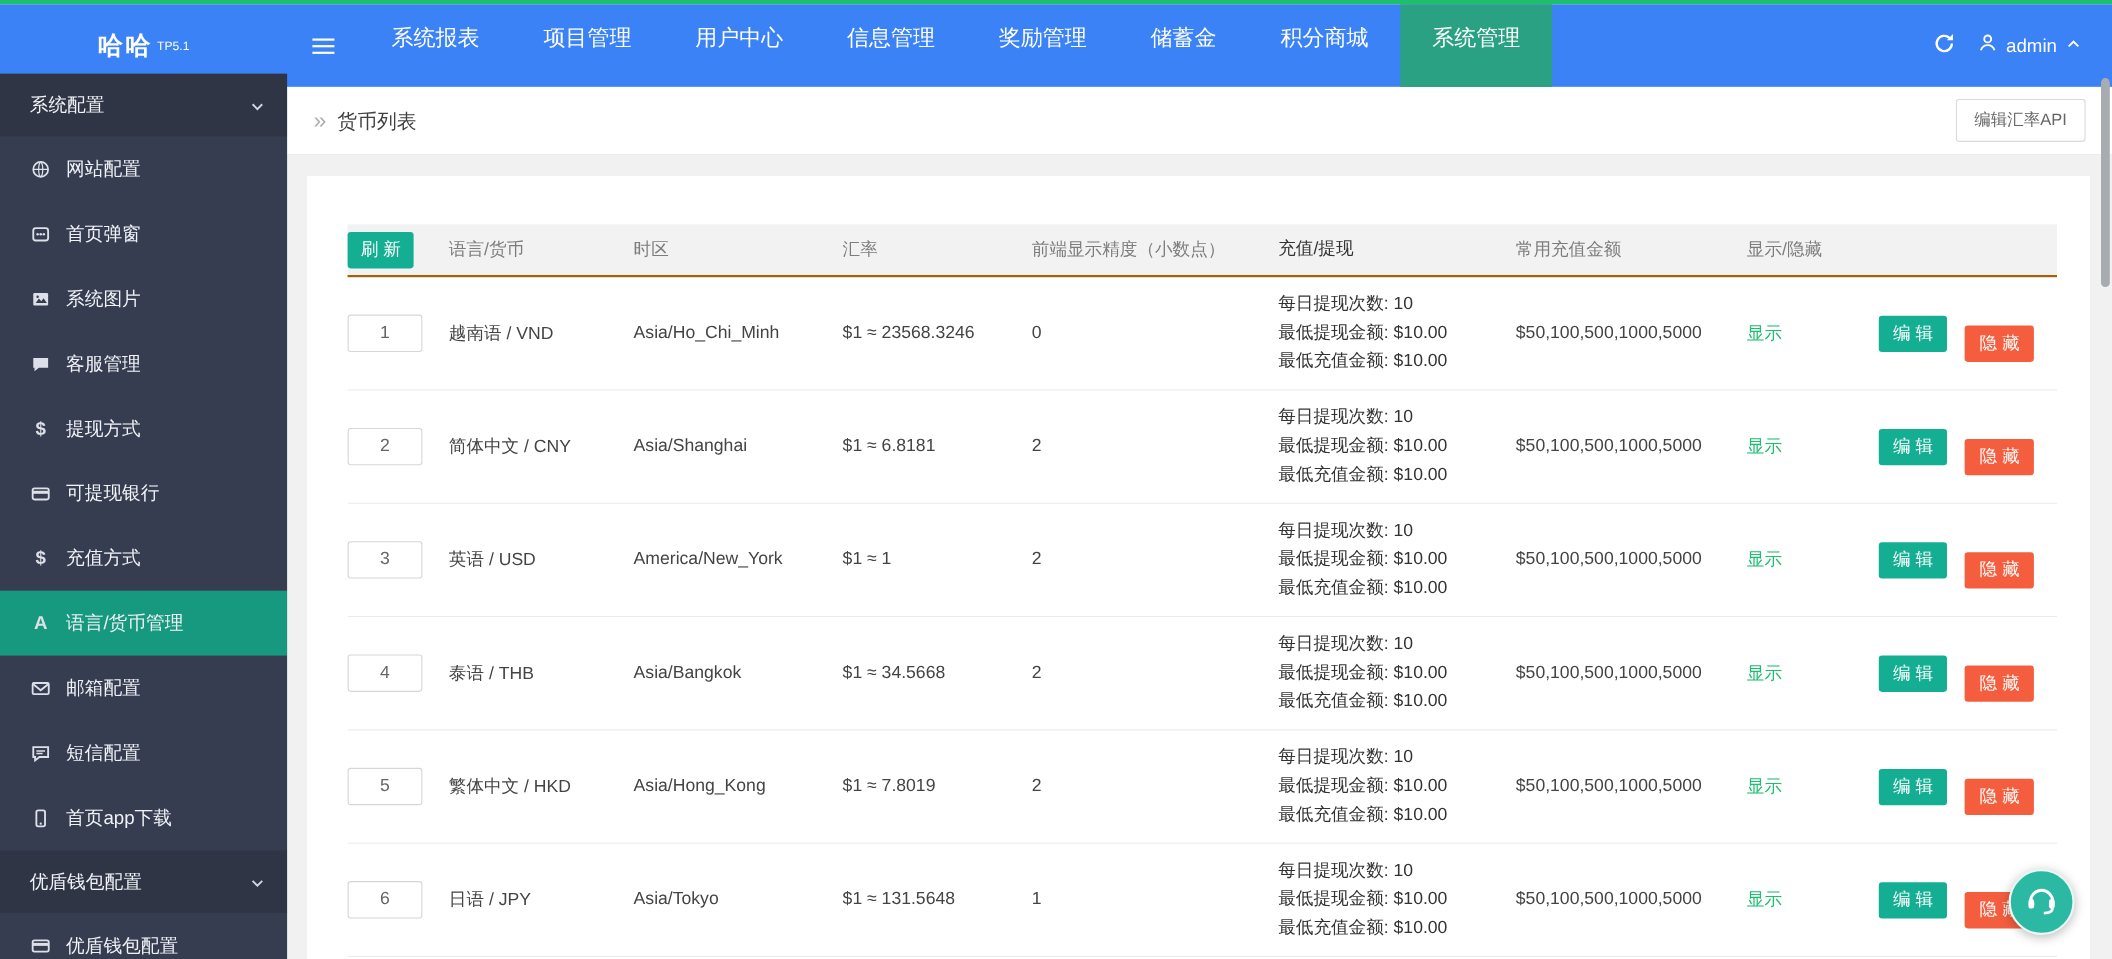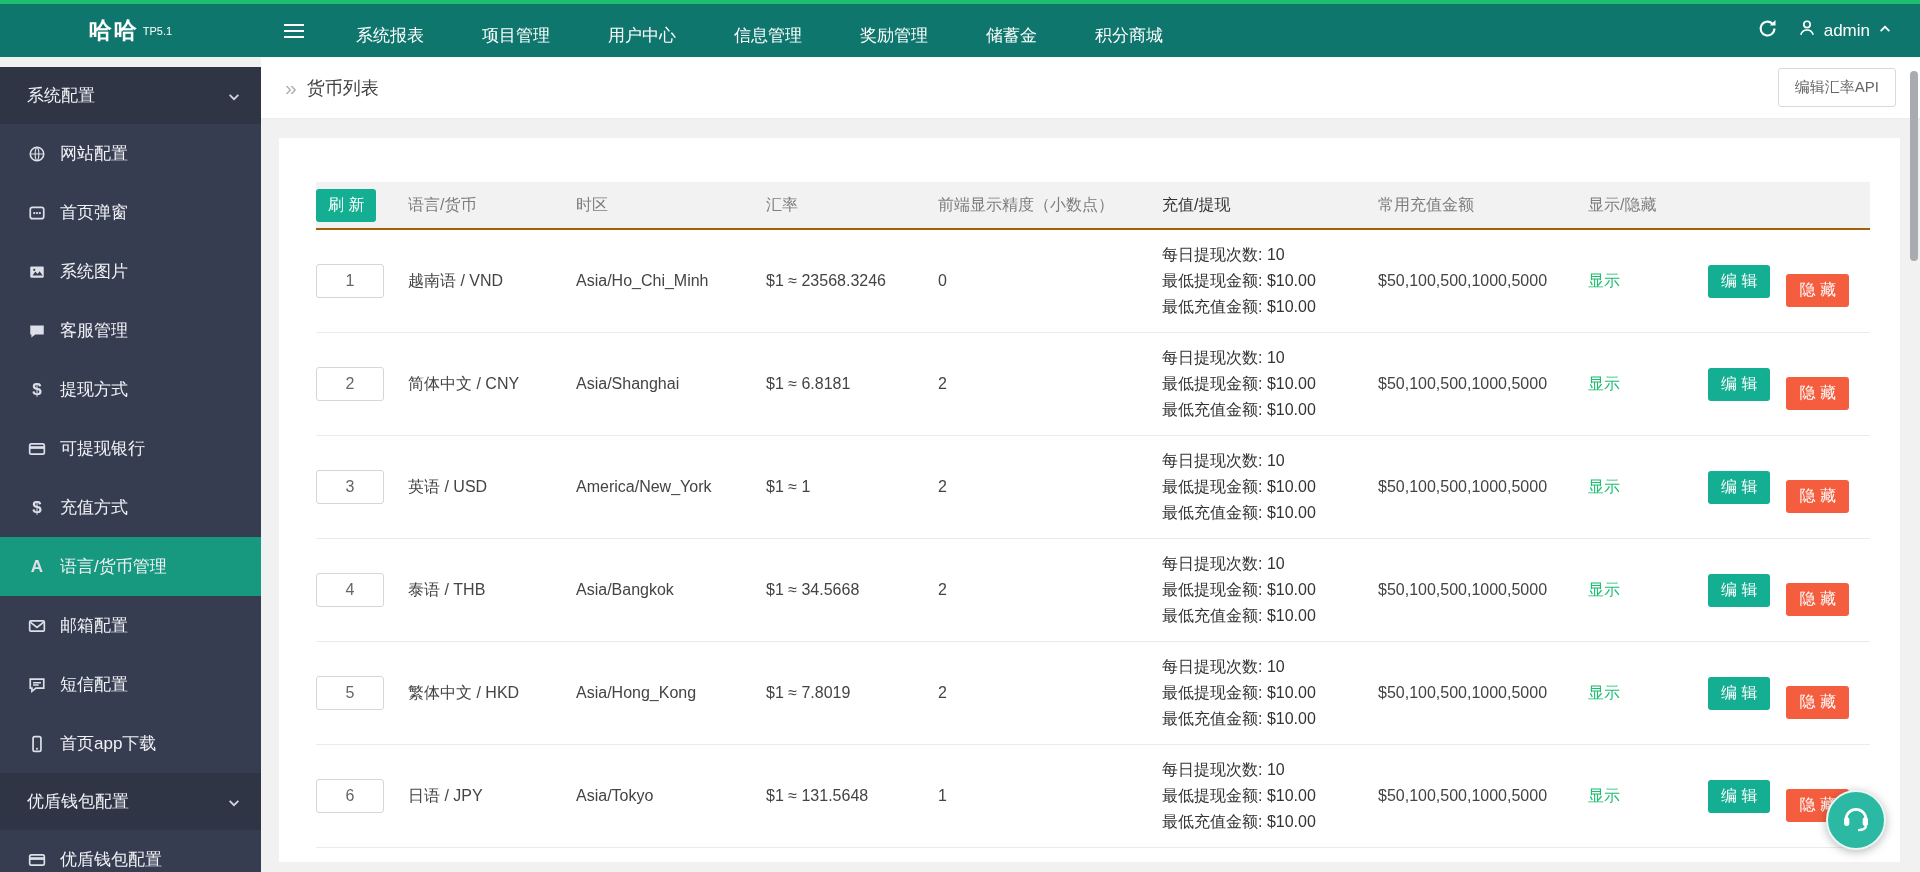--- a/index.html
+++ b/index.html
@@ -6,33 +6,33 @@
   html, body { width: 1920px; height: 872px; overflow: hidden; }
   body {
     font-family: "Liberation Sans", "DejaVu Sans", sans-serif;
     background: #f1f1f1;
     position: relative;
     color: #333;
   }
   
   .top-accent { height: 4px; background: #1fbe6e; }
   .topbar {
-    height: 53px; background: #0f766e; color: #fff;
+    height: 75px; background: #3b82f6; color: #fff;
     display: flex; align-items: stretch; justify-content: center;
   }
   .logo {
     width: 261px; display: flex; align-items: center; justify-content: center;
     font-size: 23px; font-weight: bold; letter-spacing: 2px;
   }
   .logo sup { font-size: 11px; font-weight: normal; margin-left: 4px; letter-spacing: 0; }
   .hamburger { width: 66px; display: flex; align-items: center; justify-content: center; cursor: pointer; }
   .bars { width: 20px; }
   .bars i { display: block; height: 2px; background: #fff; margin: 4px 0; }
   .nav { display: flex; }
-  .nav-item { padding: 0 29px; line-height: 63px; font-size: 17px; cursor: pointer; white-space: nowrap; }
+  .nav-item { padding: 0 29px; line-height: 63px; font-size: 20px; cursor: pointer; white-space: nowrap; }
   .nav-item.active { background: #2aa182; }
   .topbar-right { margin-left: auto; display: flex; align-items: center; padding-right: 28px; }
   .icon-btn { padding: 0 20px; cursor: pointer; display: flex; align-items: center; }
   .icon-btn svg { width: 21px; height: 21px; }
   .user-box { display: flex; align-items: center; gap: 8px; font-size: 17px; cursor: pointer; }
   .user-box svg { width: 18px; height: 18px; }
   .user-box .chev svg { width: 14px; height: 14px; }
   
   .sidebar {
     position: absolute; left: 0; top: 67px; bottom: 0; width: 261px;
@@ -141,20 +141,23 @@
   </div>
       <div class="nav-item">
     <span>奖励管理</span>
   </div>
       <div class="nav-item">
     <span>储蓄金</span>
   </div>
       <div class="nav-item">
     <span>积分商城</span>
   </div>
+      <div class="nav-item active">
+    <span>系统管理</span>
+  </div>
     </div>
   <div class="topbar-right">
     <div class="icon-btn">
       <span class="icon"><svg viewBox="0 0 20 20">
             <path d="M16.6 10a6.6 6.6 0 11-2.1-4.8" fill="none" stroke="currentColor" stroke-width="2"></path>
             <path d="M17.6 1.8v5.4h-5.4z" fill="currentColor"></path>
           </svg></span>
     </div>
     <div class="user-box">
       <span class="icon"><svg viewBox="0 0 16 16">

